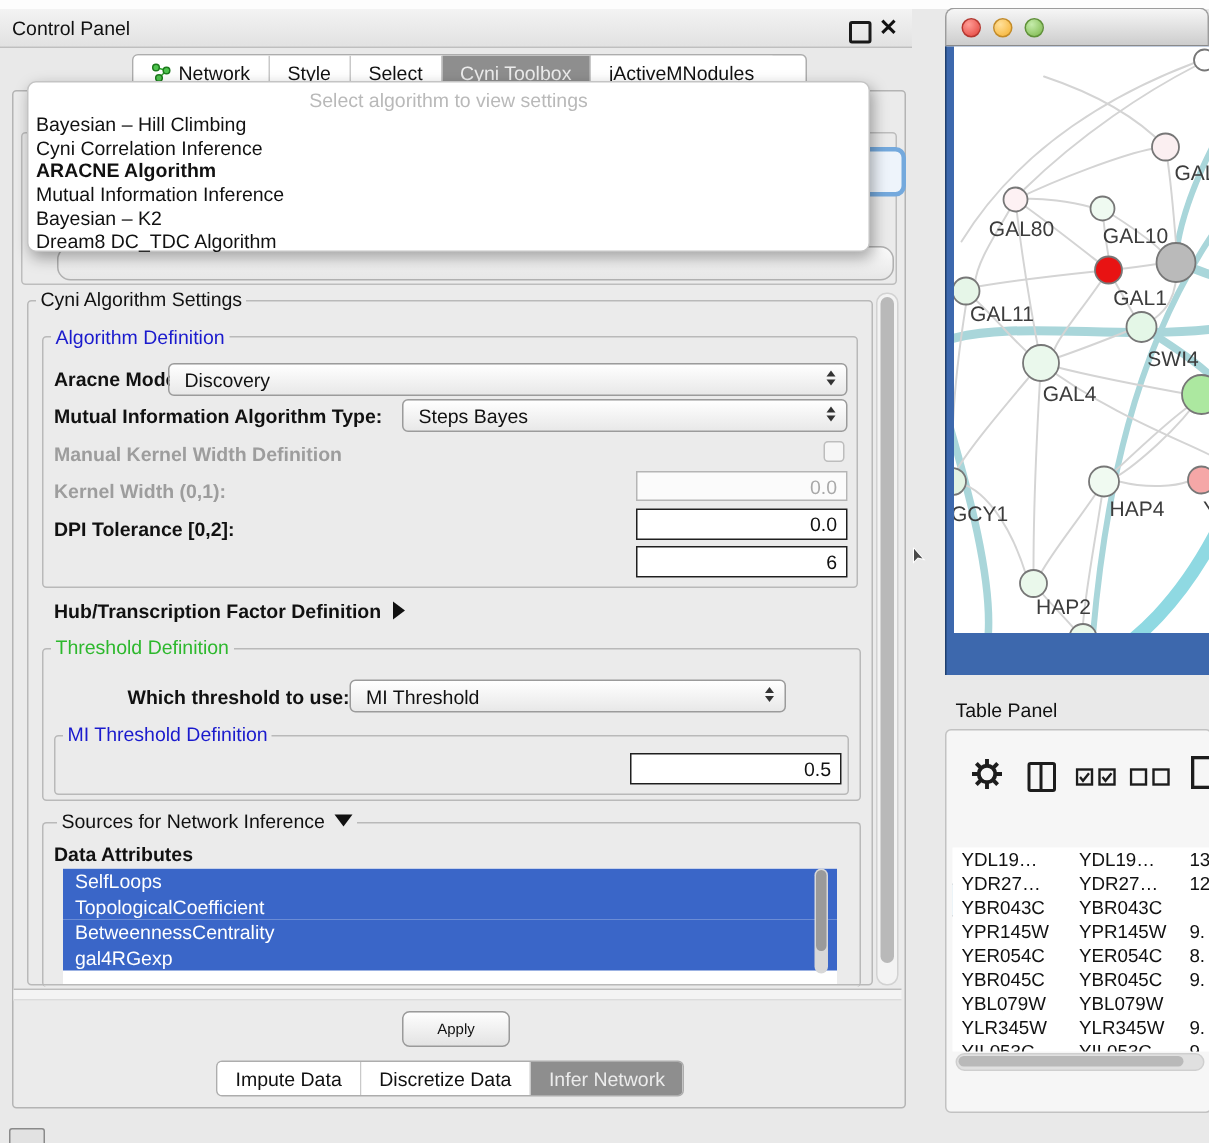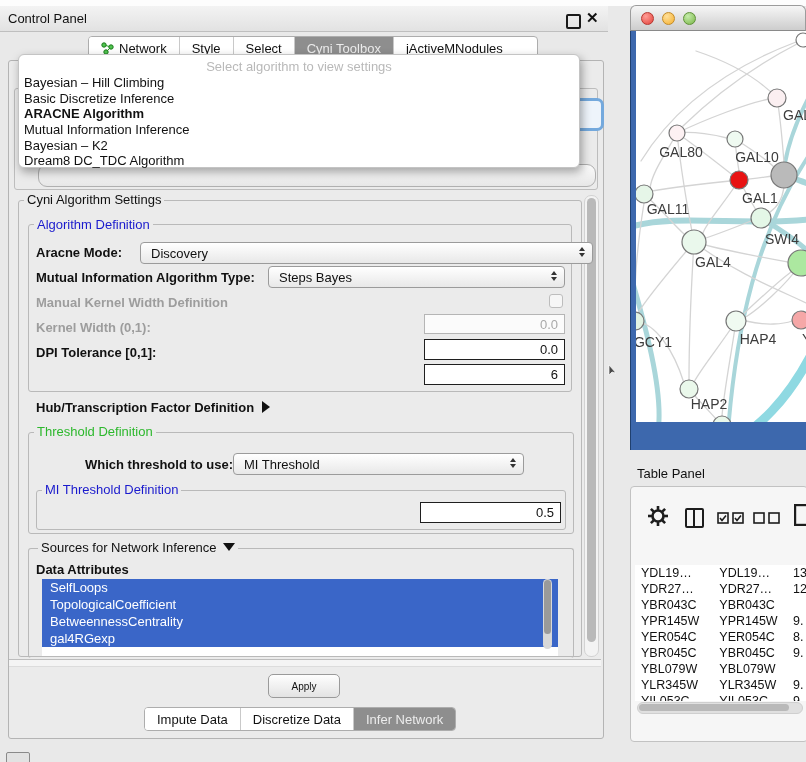--- a/index.html
+++ b/index.html
@@ -113,40 +113,40 @@
       </div>
     <div class="tab">
         <span>jActiveMNodules</span>
       </div>
   </div>
 
   <div class="abs popup">
     <div class="popup-ph">Select algorithm to view settings</div>
     <div>
         <div class="popup-item">Bayesian – Hill Climbing</div>
-        <div class="popup-item">Basic Discretize Inference</div>
+        <div class="popup-item">Cyni Correlation Inference</div>
         <div class="popup-item sel">ARACNE Algorithm</div>
         <div class="popup-item">Mutual Information Inference</div>
         <div class="popup-item">Bayesian – K2</div>
         <div class="popup-item">Dream8 DC_TDC Algorithm</div>
       </div>
   </div>
 
   <div class="abs group" style="left:18px;top:200px;width:562px;height:455px;"></div>
   <div class="abs gtitle" style="left:24px;top:193px;">Cyni Algorithm Settings</div>
 
   <div class="abs vscroll" style="left:584px;top:195px;width:15px;height:462px;">
     <div class="vthumb" style="left:2px;top:2px;width:9px;height:444px;"></div>
   </div>
 
   <div class="abs group" style="left:28px;top:224px;width:542px;height:166px;"></div>
   <div class="abs gtitle blue" style="left:34px;top:218px;">Algorithm Definition</div>
 
   <div class="abs lbl" style="left:36px;top:245px;">Aracne Mode:</div>
-  <div class="abs combo" style="left:112px;top:242px;width:453px;margin-left:28px;">
+  <div class="abs combo" style="left:112px;top:242px;width:453px;">
     <span>Discovery</span>
     <span class="spin">
         <i class="up"></i>
         <i class="dn"></i>
       </span>
   </div>
 
   <div class="abs lbl" style="left:36px;top:270px;">Mutual Information Algorithm Type:</div>
   <div class="abs combo" style="left:268px;top:266px;width:297px;">
     <span>Steps Bayes</span>
@@ -155,21 +155,21 @@
         <i class="dn"></i>
       </span>
   </div>
 
   <div class="abs lbl dis" style="left:36px;top:295px;">Manual Kernel Width Definition</div>
   <div class="abs checkbox" style="left:549px;top:294px;"></div>
 
   <div class="abs lbl dis" style="left:36px;top:320px;">Kernel Width (0,1):</div>
   <div class="abs field dis" style="left:424px;top:314px;width:141px;height:20px;">0.0</div>
 
-  <div class="abs lbl" style="left:36px;top:345px;">DPI Tolerance [0,1]:</div>
+  <div class="abs lbl" style="left:36px;top:345px;">DPI Tolerance [0,2]:</div>
   <div class="abs field" style="left:424px;top:339px;width:141px;height:21px;">0.0</div>
 
   <div class="abs field" style="left:424px;top:364px;width:141px;height:21px;">6</div>
 
   <div class="abs lbl" style="left:36px;top:400px;">
     <span>Hub/Transcription Factor Definition</span><span class="tri-r"></span>
   </div>
 
   <div class="abs group" style="left:28px;top:432px;width:544px;height:100px;"></div>
   <div class="abs gtitle green" style="left:34px;top:425px;">Threshold Definition</div>

